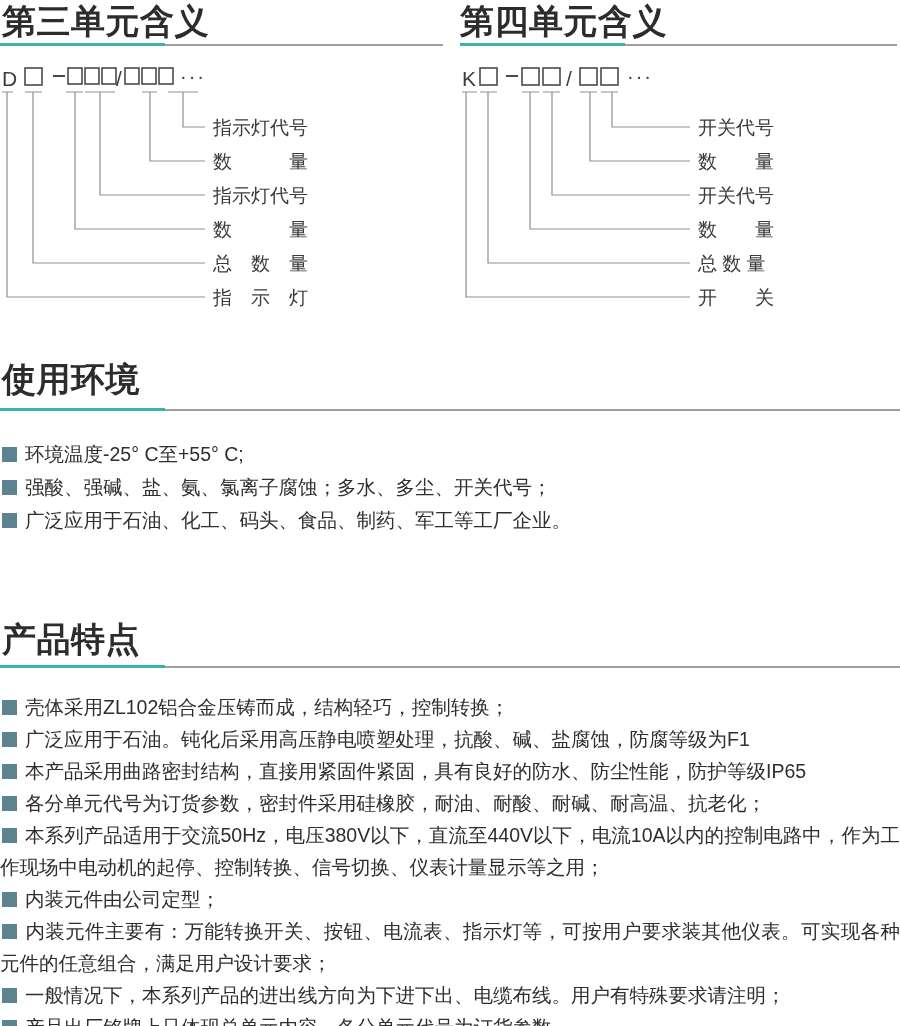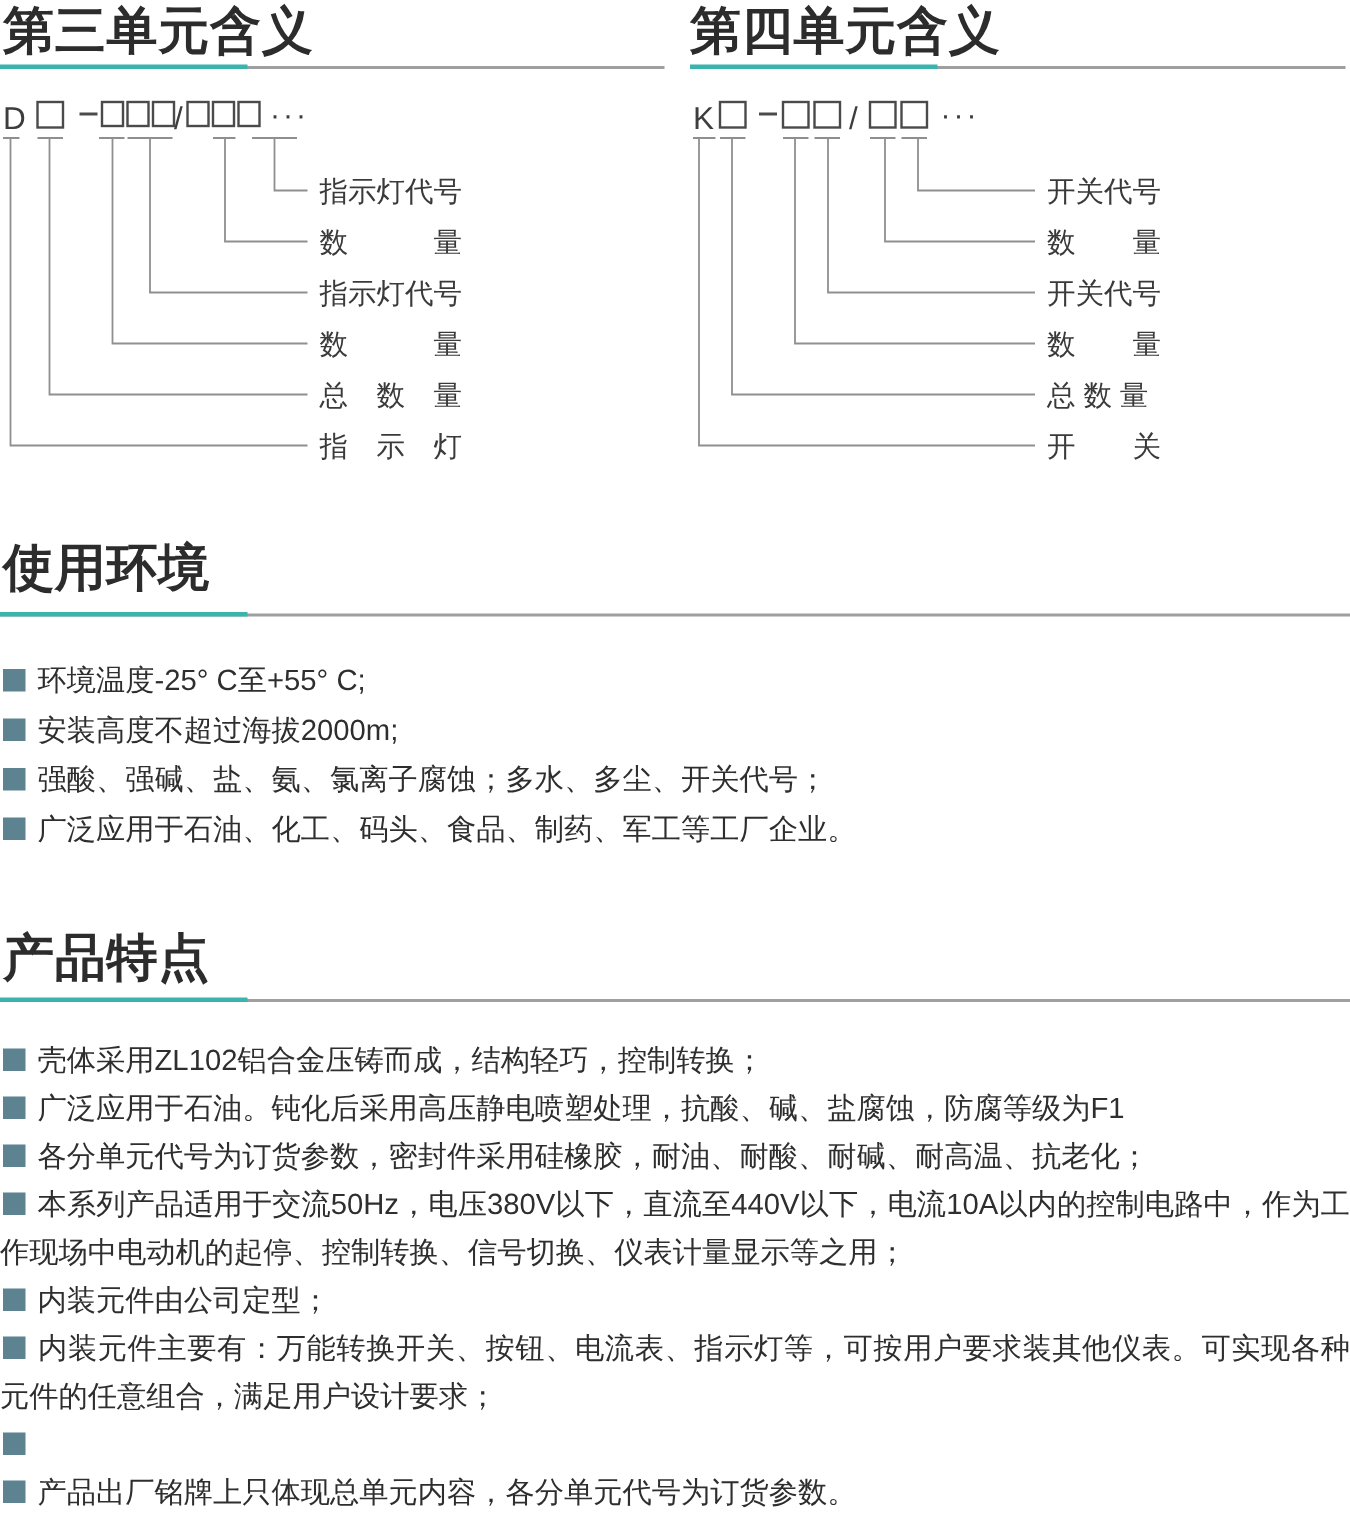--- a/index.html
+++ b/index.html
@@ -101,45 +101,45 @@
 
 <div>
   <h2 class="sec-title" style="left:2px;top:364px;">使用环境</h2>
   <div class="rule" style="left:0;top:409px;width:900px;">
       <span class="teal"></span>
     </div>
   <div class="blist" style="top:438px;">
 
       <p><span class="sq"></span><span>环境温度-25° C至+55° C;</span></p>
 
-      <p><span class="sq"></span><span>安装高度不超过海拔2000m;</span></p>
 
       <p><span class="sq"></span><span>强酸、强碱、盐、氨、氯离子腐蚀；多水、多尘、开关代号；</span></p>
 
       <p><span class="sq"></span><span>广泛应用于石油、化工、码头、食品、制药、军工等工厂企业。</span></p>
     </div>
 </div>
 
 <div>
   <h2 class="sec-title" style="left:2px;top:624px;">产品特点</h2>
   <div class="rule" style="left:0;top:666px;width:900px;">
       <span class="teal"></span>
     </div>
   <div class="blist tight" style="top:691px;">
 
       <p><span class="sq"></span><span>壳体采用ZL102铝合金压铸而成，结构轻巧，控制转换；</span></p>
 
       <p><span class="sq"></span><span>广泛应用于石油。钝化后采用高压静电喷塑处理，抗酸、碱、盐腐蚀，防腐等级为F1</span></p>
 
+      <p><span class="sq"></span><span>本产品采用曲路密封结构，直接用紧固件紧固，具有良好的防水、防尘性能，防护等级IP65</span></p>
 
       <p><span class="sq"></span><span>各分单元代号为订货参数，密封件采用硅橡胶，耐油、耐酸、耐碱、耐高温、抗老化；</span></p>
 
       <p><span class="sq"></span><span>本系列产品适用于交流50Hz，电压380V以下，直流至440V以下，电流10A以内的控制电路中，作为工作现场中电动机的起停、控制转换、信号切换、仪表计量显示等之用；</span></p>
 
       <p><span class="sq"></span><span>内装元件由公司定型；</span></p>
 
       <p><span class="sq"></span><span>内装元件主要有：万能转换开关、按钮、电流表、指示灯等，可按用户要求装其他仪表。可实现各种元件的任意组合，满足用户设计要求；</span></p>
 
-      <p><span class="sq"></span></p>
+      <p><span class="sq"></span><span>一般情况下，本系列产品的进出线方向为下进下出、电缆布线。用户有特殊要求请注明；</span></p>
 
       <p><span class="sq"></span><span>产品出厂铭牌上只体现总单元内容，各分单元代号为订货参数。</span></p>
     </div>
 </div>
 
 </body></html>

